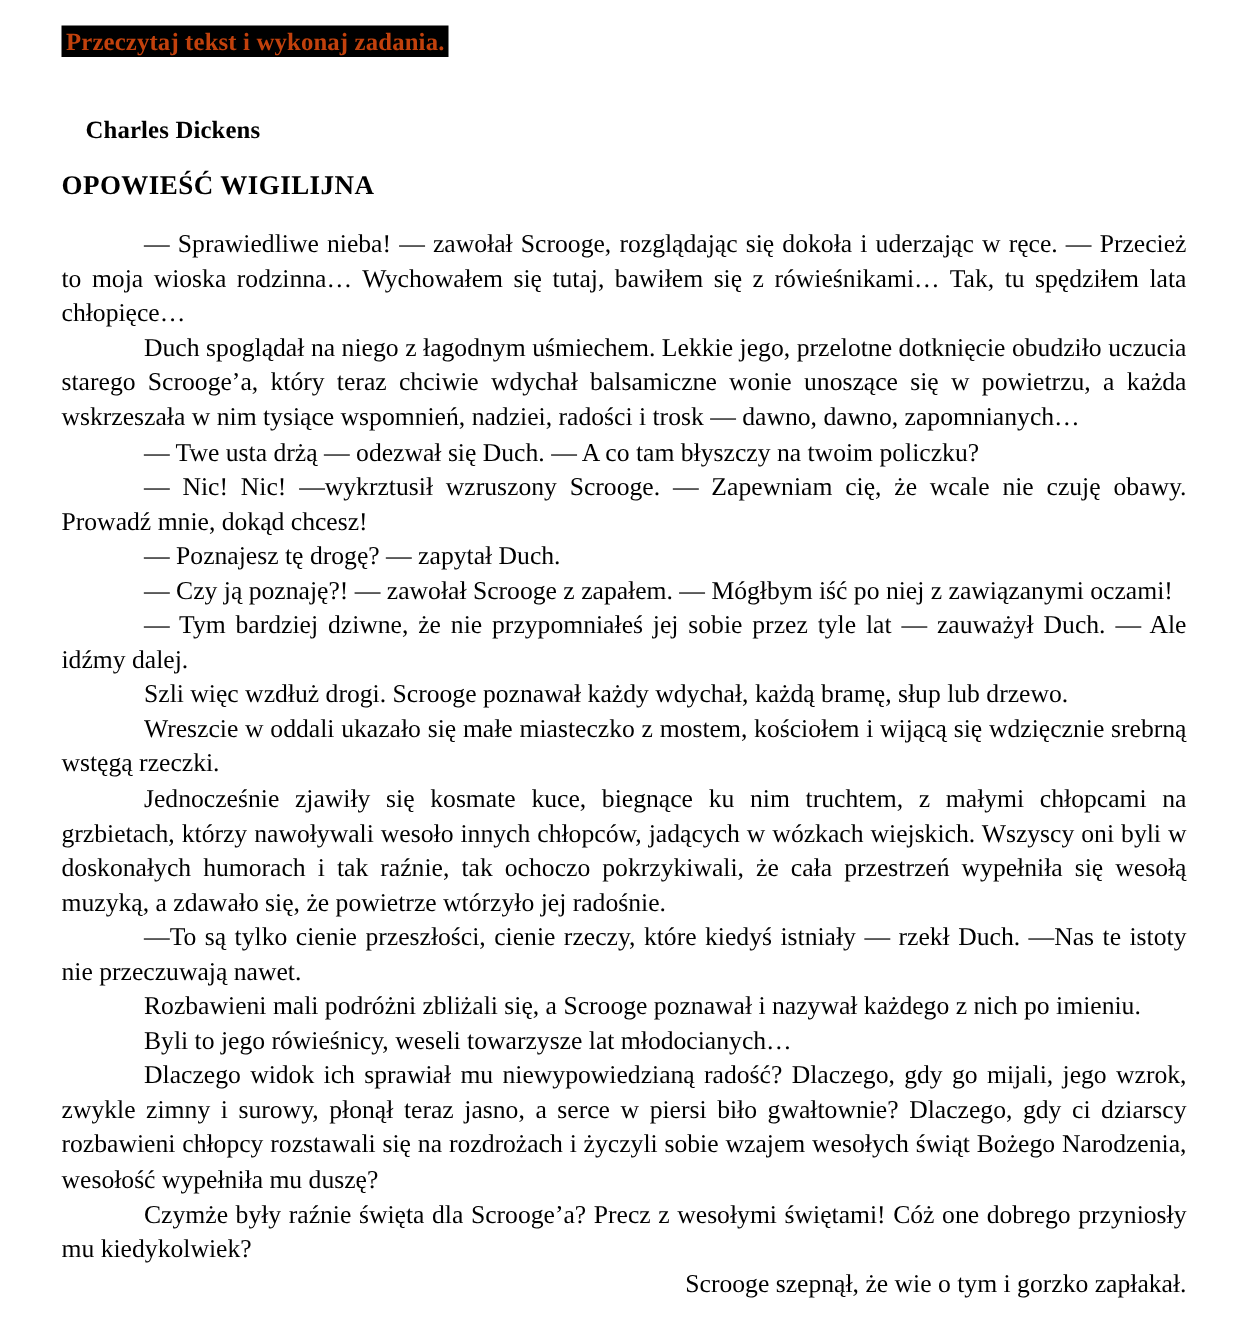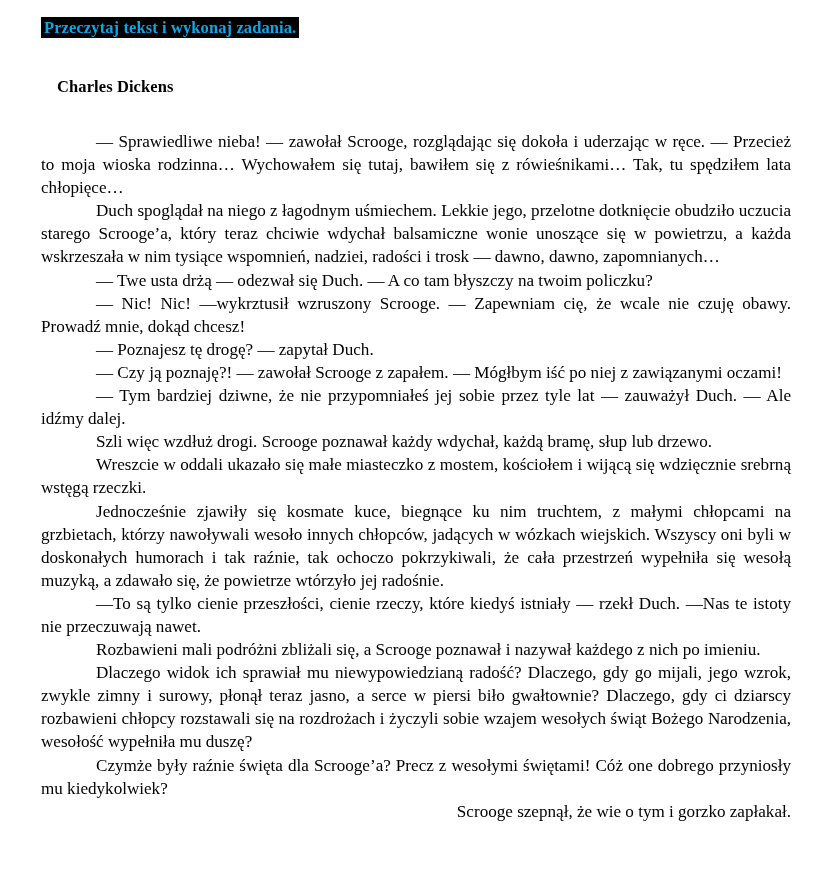--- a/index.html
+++ b/index.html
@@ -20,21 +20,21 @@
     height: 884px;
     box-sizing: border-box;
     padding: 0;
   }
   .instruction-wrap {
     padding: 17px 0 0 41px;
   }
   .instruction {
     display: inline-block;
     background: #000000;
-    color: #0ea5e9;
+    color: #c2410c;
     font-weight: bold;
     font-size: 16.5px;
     line-height: 19px;
     padding: 1px 3px 1px 3px;
     letter-spacing: 0.1px;
     white-space: nowrap;
   }
   .byline-block {
     margin: 0;
     padding: 23px 0 0 41px;
@@ -75,33 +75,35 @@
 <body>
 
 <div class="page">
 
   <div class="instruction-wrap">
     <span class="instruction">Przeczytaj tekst i wykonaj zadania.</span>
   </div>
 
   <div class="byline-block">
     <div class="author">Charles Dickens</div>
+    <div class="title">OPOWIEŚĆ WIGILIJNA</div>
   </div>
 
   <div class="body-text">
       <p class="para">— Sprawiedliwe nieba! — zawołał Scrooge, rozglądając się dokoła i uderzając w ręce. — Przecież to moja wioska rodzinna… Wychowałem się tutaj, bawiłem się z rówieśnikami… Tak, tu spędziłem lata chłopięce…</p>
       <p class="para">Duch spoglądał na niego z łagodnym uśmiechem. Lekkie jego, przelotne dotknięcie obudziło uczucia starego Scrooge’a, który teraz chciwie wdychał balsamiczne wonie unoszące się w powietrzu, a każda wskrzeszała w nim tysiące wspomnień, nadziei, radości i trosk — dawno, dawno, zapomnianych…</p>
       <p class="para">— Twe usta drżą — odezwał się Duch. — A co tam błyszczy na twoim policzku?</p>
       <p class="para">— Nic! Nic! —wykrztusił wzruszony Scrooge. — Zapewniam cię, że wcale nie czuję obawy. Prowadź mnie, dokąd chcesz!</p>
       <p class="para">— Poznajesz tę drogę? — zapytał Duch.</p>
       <p class="para">— Czy ją poznaję?! — zawołał Scrooge z zapałem. — Mógłbym iść po niej z zawiązanymi oczami!</p>
       <p class="para">— Tym bardziej dziwne, że nie przypomniałeś jej sobie przez tyle lat — zauważył Duch. — Ale idźmy dalej.</p>
       <p class="para">Szli więc wzdłuż drogi. Scrooge poznawał każdy wdychał, każdą bramę, słup lub drzewo.</p>
       <p class="para">Wreszcie w oddali ukazało się małe miasteczko z mostem, kościołem i wijącą się wdzięcznie srebrną wstęgą rzeczki.</p>
       <p class="para">Jednocześnie zjawiły się kosmate kuce, biegnące ku nim truchtem, z małymi chłopcami na grzbietach, którzy nawoływali wesoło innych chłopców, jadących w wózkach wiejskich. Wszyscy oni byli w doskonałych humorach i tak raźnie, tak ochoczo pokrzykiwali, że cała przestrzeń wypełniła się wesołą muzyką, a zdawało się, że powietrze wtórzyło jej radośnie.</p>
       <p class="para">—To są tylko cienie przeszłości, cienie rzeczy, które kiedyś istniały — rzekł Duch. —Nas te istoty nie przeczuwają nawet.</p>
       <p class="para">Rozbawieni mali podróżni zbliżali się, a Scrooge poznawał i nazywał każdego z nich po imieniu.</p>
+      <p class="para">Byli to jego rówieśnicy, weseli towarzysze lat młodocianych…</p>
       <p class="para">Dlaczego widok ich sprawiał mu niewypowiedzianą radość? Dlaczego, gdy go mijali, jego wzrok, zwykle zimny i surowy, płonął teraz jasno, a serce w piersi biło gwałtownie? Dlaczego, gdy ci dziarscy rozbawieni chłopcy rozstawali się na rozdrożach i życzyli sobie wzajem wesołych świąt Bożego Narodzenia, wesołość wypełniła mu duszę?</p>
       <p class="para">Czymże były raźnie święta dla Scrooge’a? Precz z wesołymi świętami! Cóż one dobrego przyniosły mu kiedykolwiek?</p>
       <p class="para">Scrooge szepnął, że wie o tym i gorzko zapłakał.</p>
     </div>
 
 </div>
 
 </body></html>

